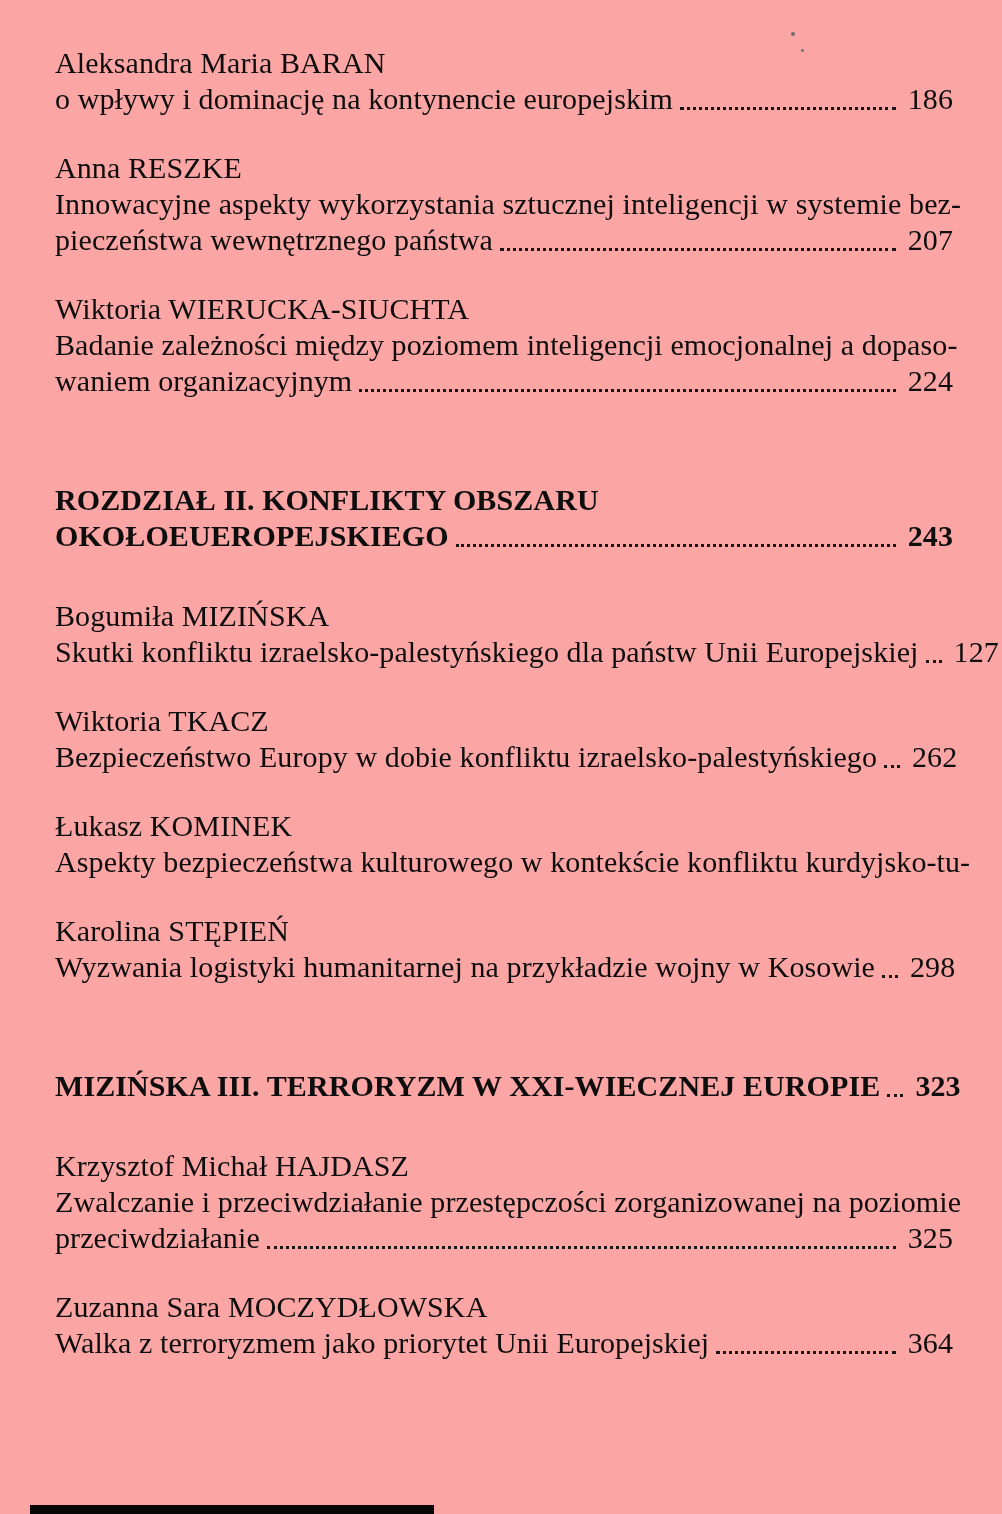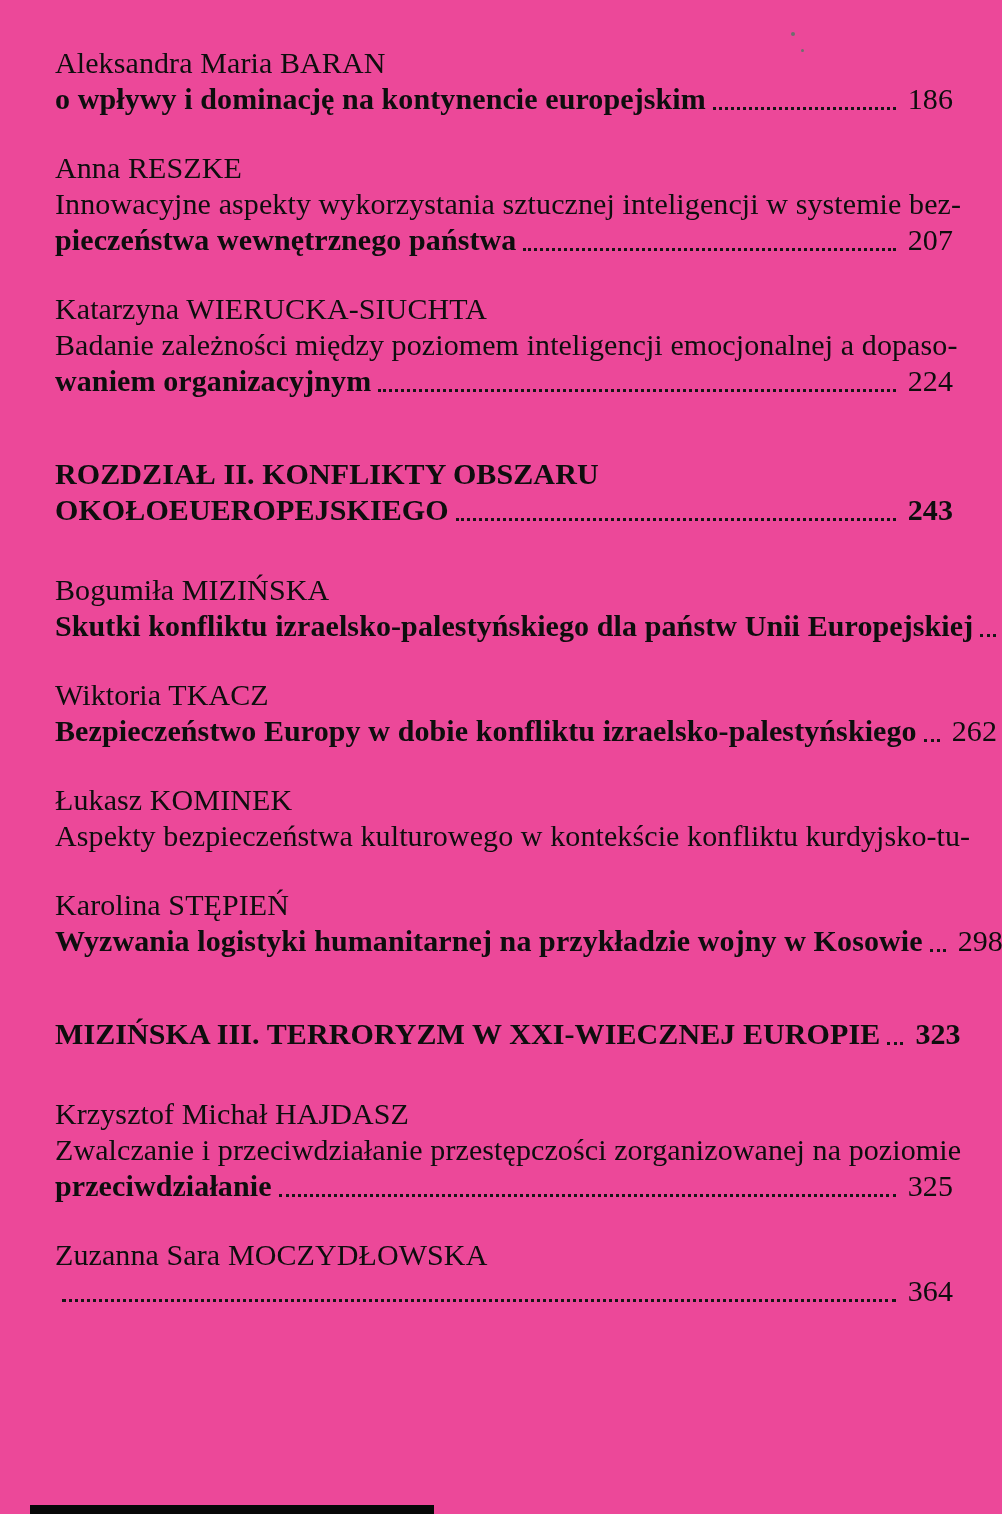--- a/index.html
+++ b/index.html
@@ -14,32 +14,32 @@
     overflow: hidden;
     font-family: "Liberation Serif", "DejaVu Serif", serif;
     color: #0e0e0e;
     -webkit-font-smoothing: antialiased;
   }
   .page {
     position: absolute;
     inset: 0;
     padding: 45px 49px 0 55px;
     box-sizing: border-box;
-    background: #ec4899;
+    background: #fca5a5;
   }
   .toc {
     font-size: 30px;
     line-height: 36px;
     letter-spacing: 0.1px;
   }
   .entry {
     margin: 0 0 33px 0;
   }
   .entry.chapter {
-    margin-top: 57px;
+    margin-top: 83px;
     margin-bottom: 44px;
     font-weight: bold;
   }
   .author {
     text-align: left;
   }
   .tline {
     text-align: justify;
     text-align-last: justify;
     white-space: nowrap;
@@ -48,21 +48,20 @@
     text-align: left;
     text-align-last: auto;
   }
   .row {
     display: flex;
     align-items: flex-end;
   }
   .row .txt {
     white-space: nowrap;
     flex: 0 0 auto;
-    font-weight: bold;
   }
   .leader {
     flex: 1 1 20px;
     min-width: 16px;
     border-bottom: 3px dotted #161616;
     margin: 0 12px 7px 7px;
     height: 0;
   }
   .pnum {
     flex: 0 0 auto;
@@ -103,21 +102,21 @@
       <div class="entry">
     <div class="author">Anna RESZKE</div>
     <div class="tline">Innowacyjne aspekty wykorzystania sztucznej inteligencji w systemie bez-</div>
         <div class="row">
       <span class="txt">pieczeństwa wewnętrznego państwa</span>
       <span class="leader"></span>
       <span class="pnum">207</span>
     </div>
   </div>
       <div class="entry">
-    <div class="author">Katarzyna WIERUCKA-SIUCHTA</div>
+    <div class="author">Wiktoria WIERUCKA-SIUCHTA</div>
     <div class="tline">Badanie zależności między poziomem inteligencji emocjonalnej a dopaso-</div>
         <div class="row">
       <span class="txt">waniem organizacyjnym</span>
       <span class="leader"></span>
       <span class="pnum">224</span>
     </div>
   </div>
       <div class="entry chapter">
 
     <div class="tline">ROZDZIAŁ II. KONFLIKTY OBSZARU</div>
@@ -168,20 +167,21 @@
     <div class="tline">Zwalczanie i przeciwdziałanie przestępczości zorganizowanej na poziomie</div>
         <div class="row">
       <span class="txt">przeciwdziałanie</span>
       <span class="leader"></span>
       <span class="pnum">325</span>
     </div>
   </div>
       <div class="entry">
     <div class="author">Zuzanna Sara MOCZYDŁOWSKA</div>
     <div class="row">
+      <span class="txt">Walka z terroryzmem jako priorytet Unii Europejskiej</span>
       <span class="leader"></span>
       <span class="pnum">364</span>
     </div>
   </div>
     </div>
 
   <div class="artifact-bar"></div>
 </div>
 
 </body></html>

